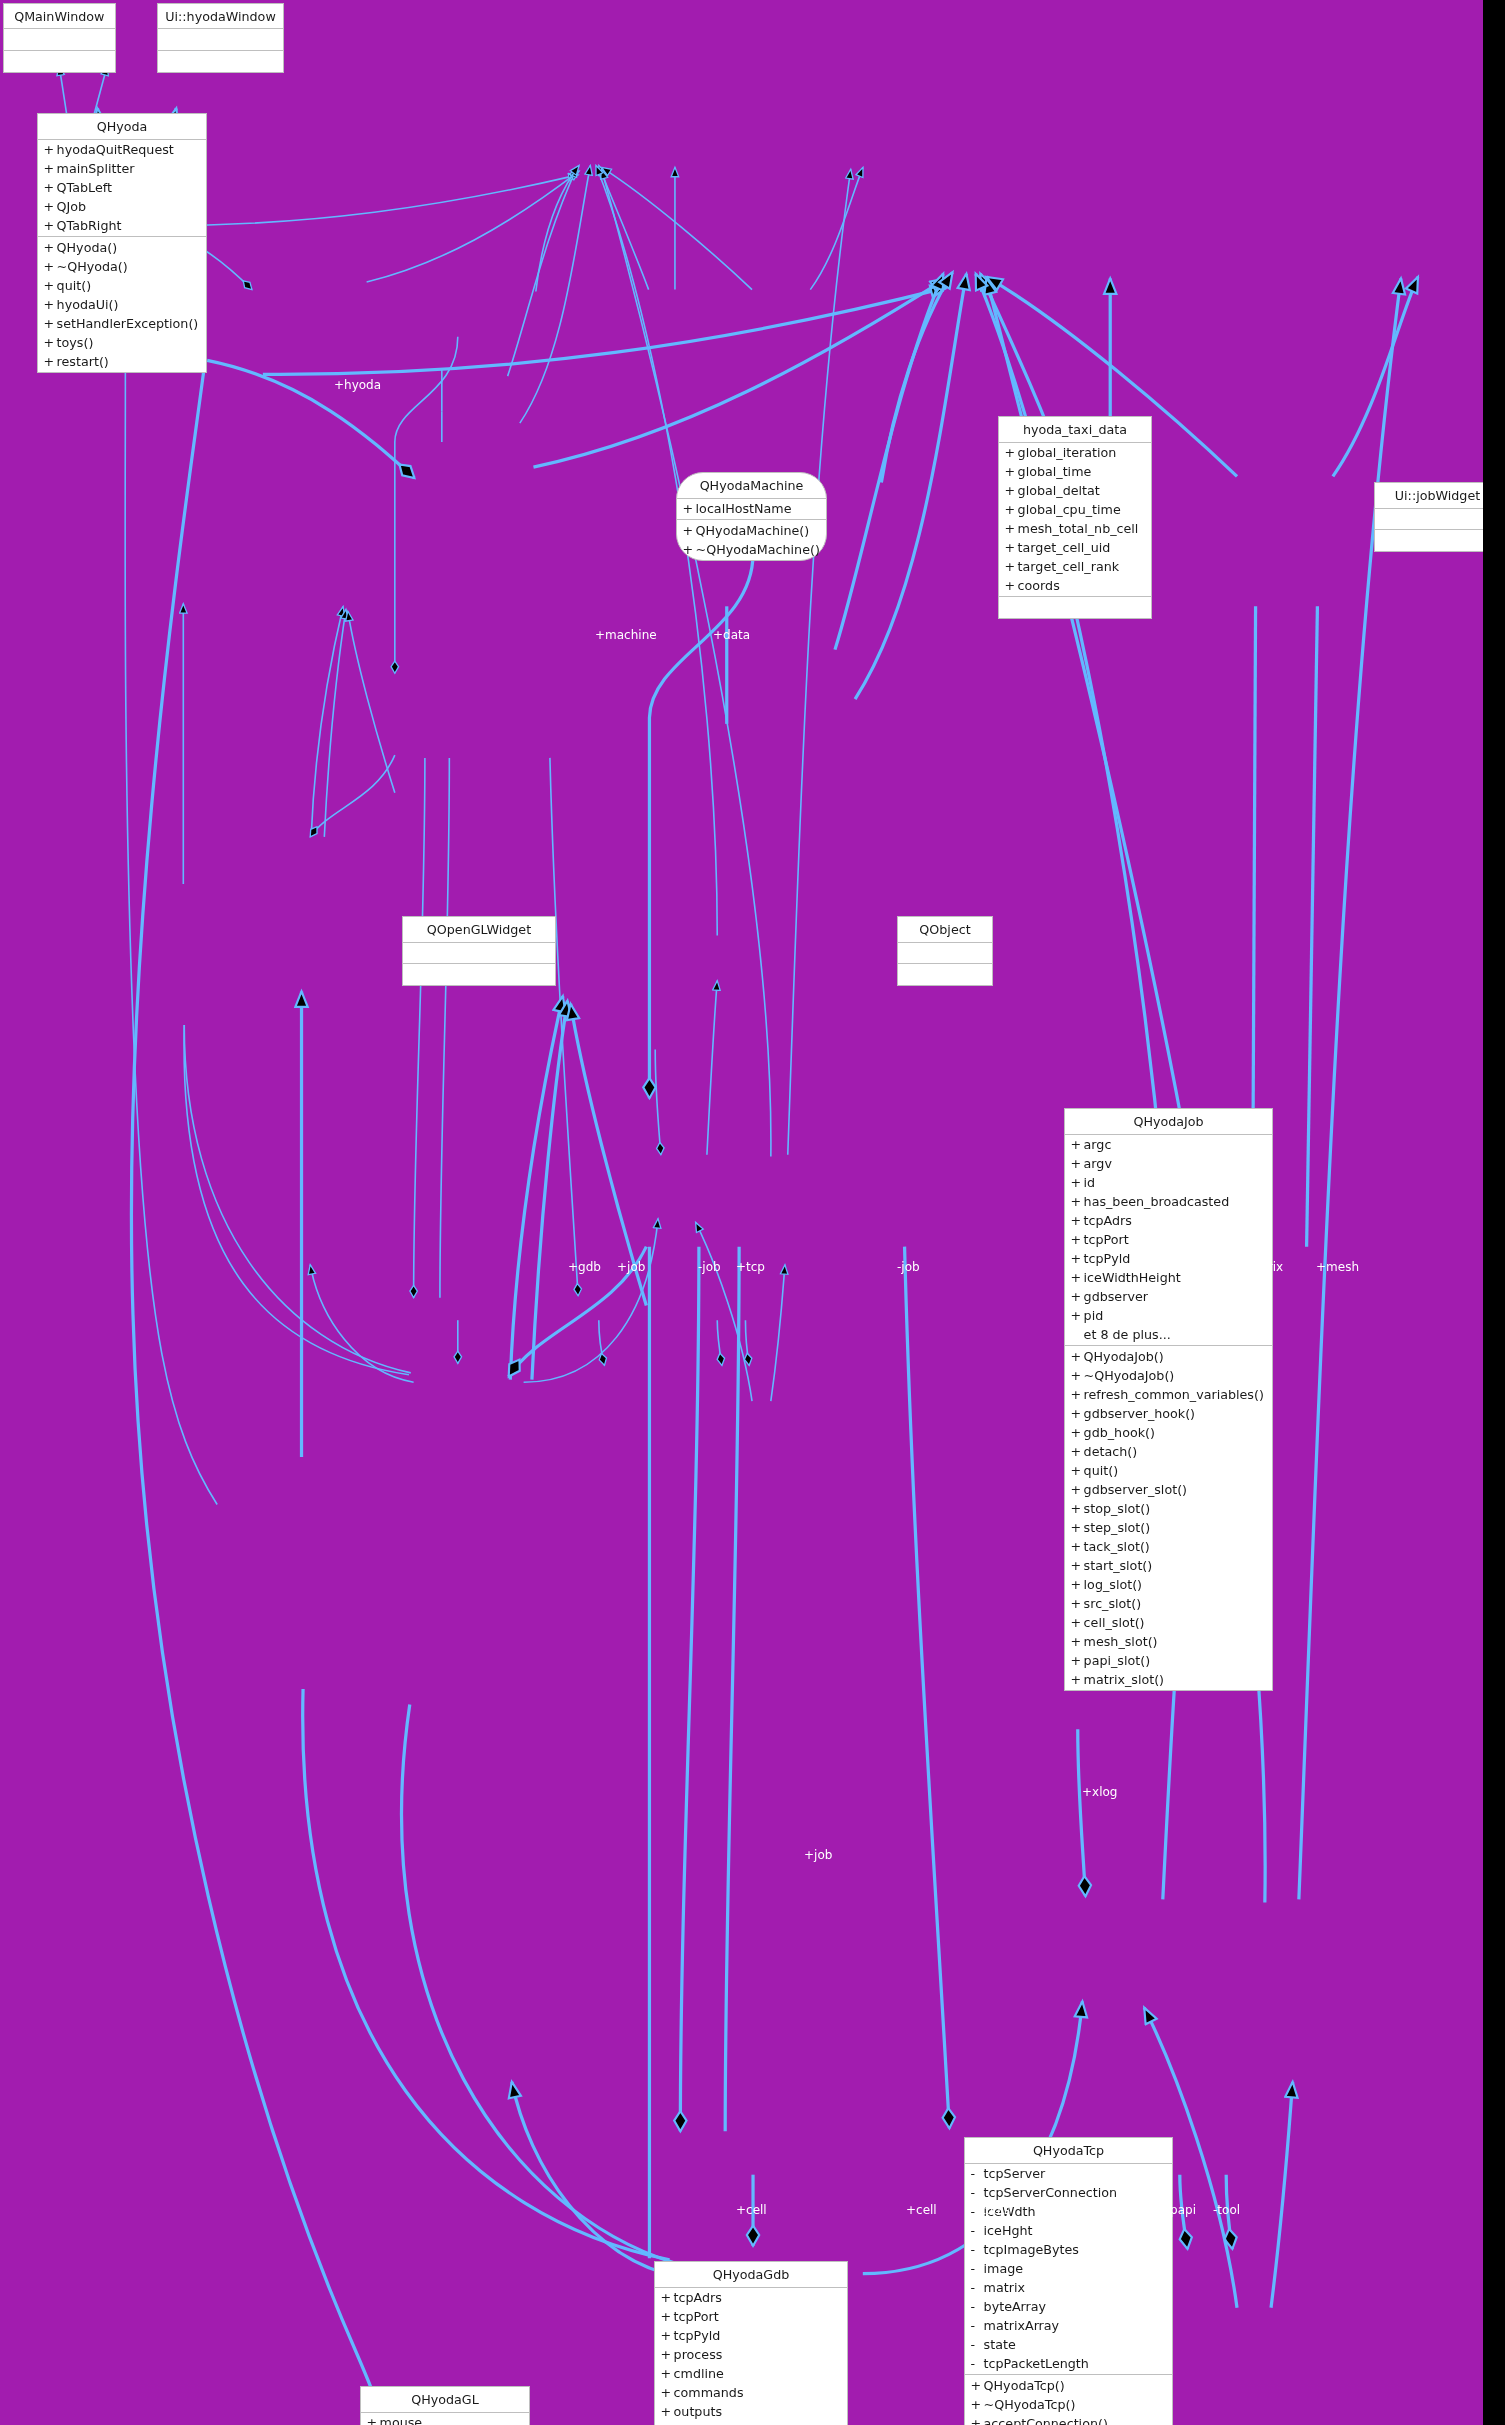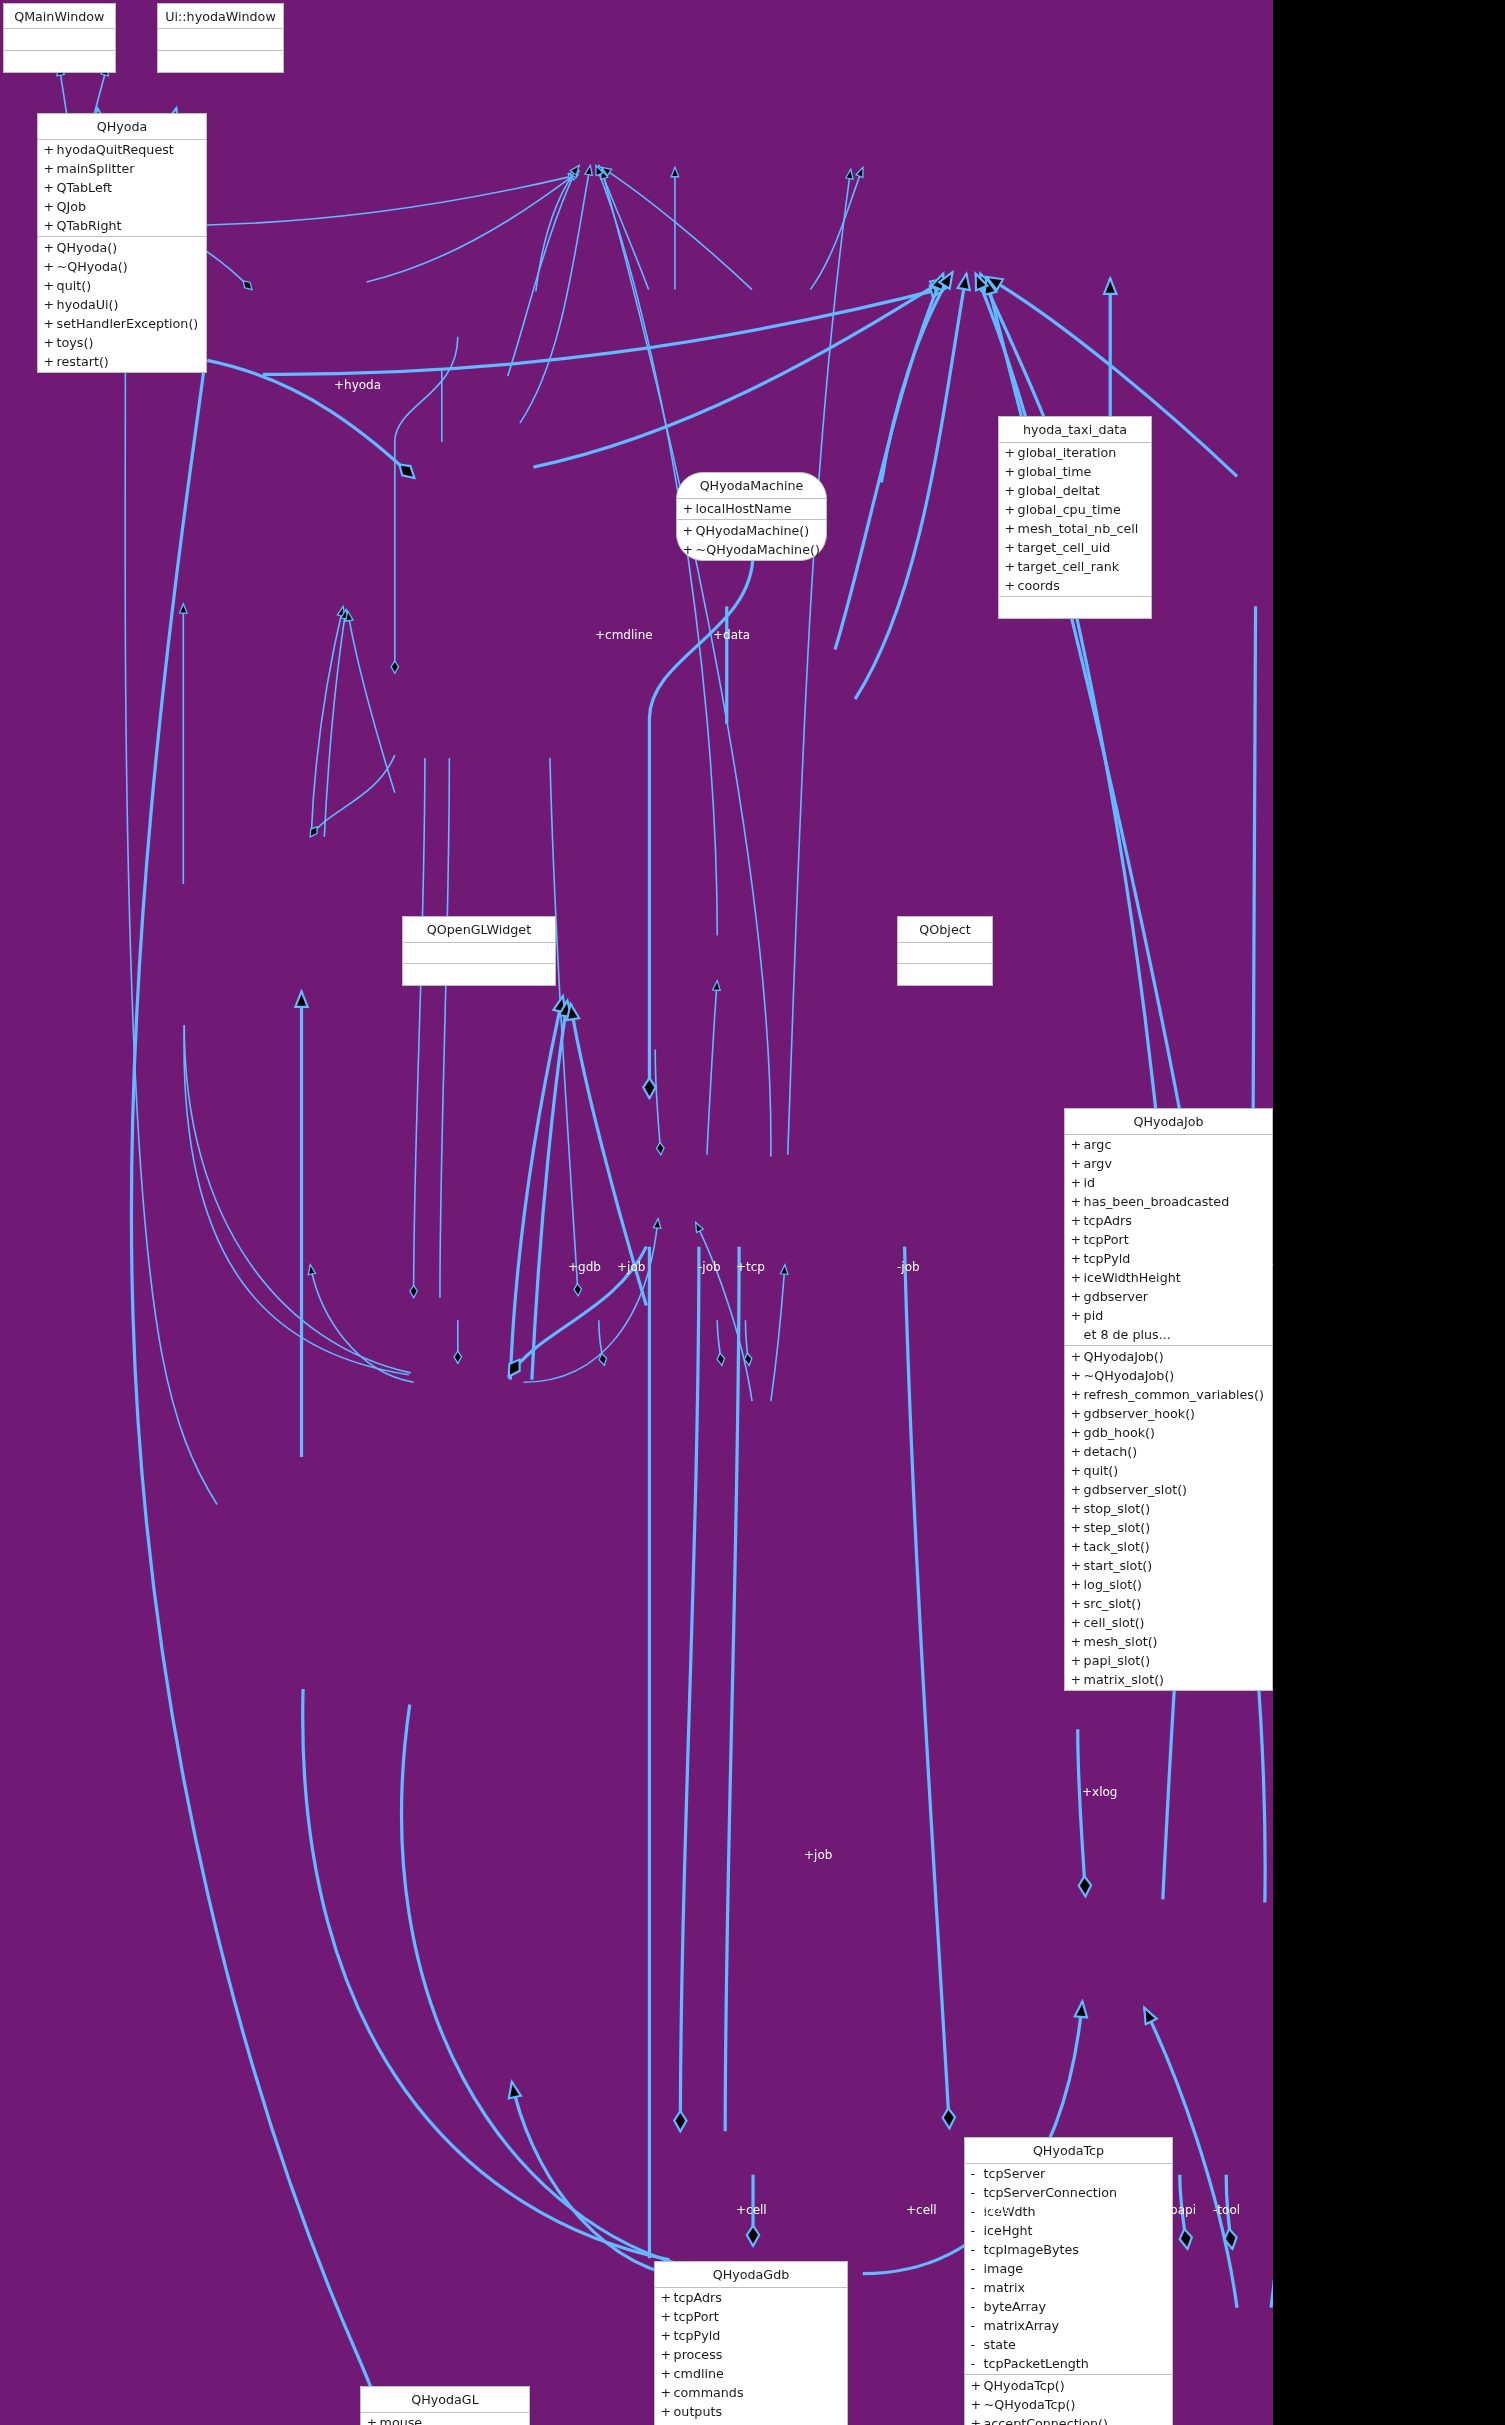--- a/index.html
+++ b/index.html
@@ -2,23 +2,23 @@
 <html style="font-size:15px"><head>
 <meta charset="utf-8">
 <style>
   html, body {
     margin: 0;
     padding: 0;
     background: #000000;
   }
   #canvas {
     position: relative;
-    width: 1273px;
+    width: 1483px;
     height: 2426px;
-    background: #701a75;
+    background: #a21caf;
     font-family: "DejaVu Sans", "Liberation Sans", sans-serif;
     overflow: hidden;
   }
   svg.edges {
     position: absolute;
     left: 0; top: 0;
     width: 1505px;
     height: 2426px;
     pointer-events: none;
   }
@@ -587,21 +587,21 @@
         <div class="uml-compartment">
           <div class="uml-row">
             <span class="vis">+</span>
             <span class="mname">mouse</span>
           </div>
         </div>
       </div>
     </div>
   <div id="label-layer">
       <div class="edge-label" style="left: 334px; top: 379px;">+hyoda</div>
-      <div class="edge-label" style="left: 595px; top: 629px;">+cmdline</div>
+      <div class="edge-label" style="left: 595px; top: 629px;">+machine</div>
       <div class="edge-label" style="left: 713px; top: 629px;">+data</div>
       <div class="edge-label" style="left: 485px; top: 945px;">+tab</div>
       <div class="edge-label" style="left: 568px; top: 1261px;">+gdb</div>
       <div class="edge-label" style="left: 617px; top: 1261px;">+job</div>
       <div class="edge-label" style="left: 698px; top: 1261px;">-job</div>
       <div class="edge-label" style="left: 736px; top: 1261px;">+tcp</div>
       <div class="edge-label" style="left: 897px; top: 1261px;">-job</div>
       <div class="edge-label" style="left: 1234px; top: 1261px;">+matrix</div>
       <div class="edge-label" style="left: 1316px; top: 1261px;">+mesh</div>
       <div class="edge-label" style="left: 804px; top: 1849px;">+job</div>

